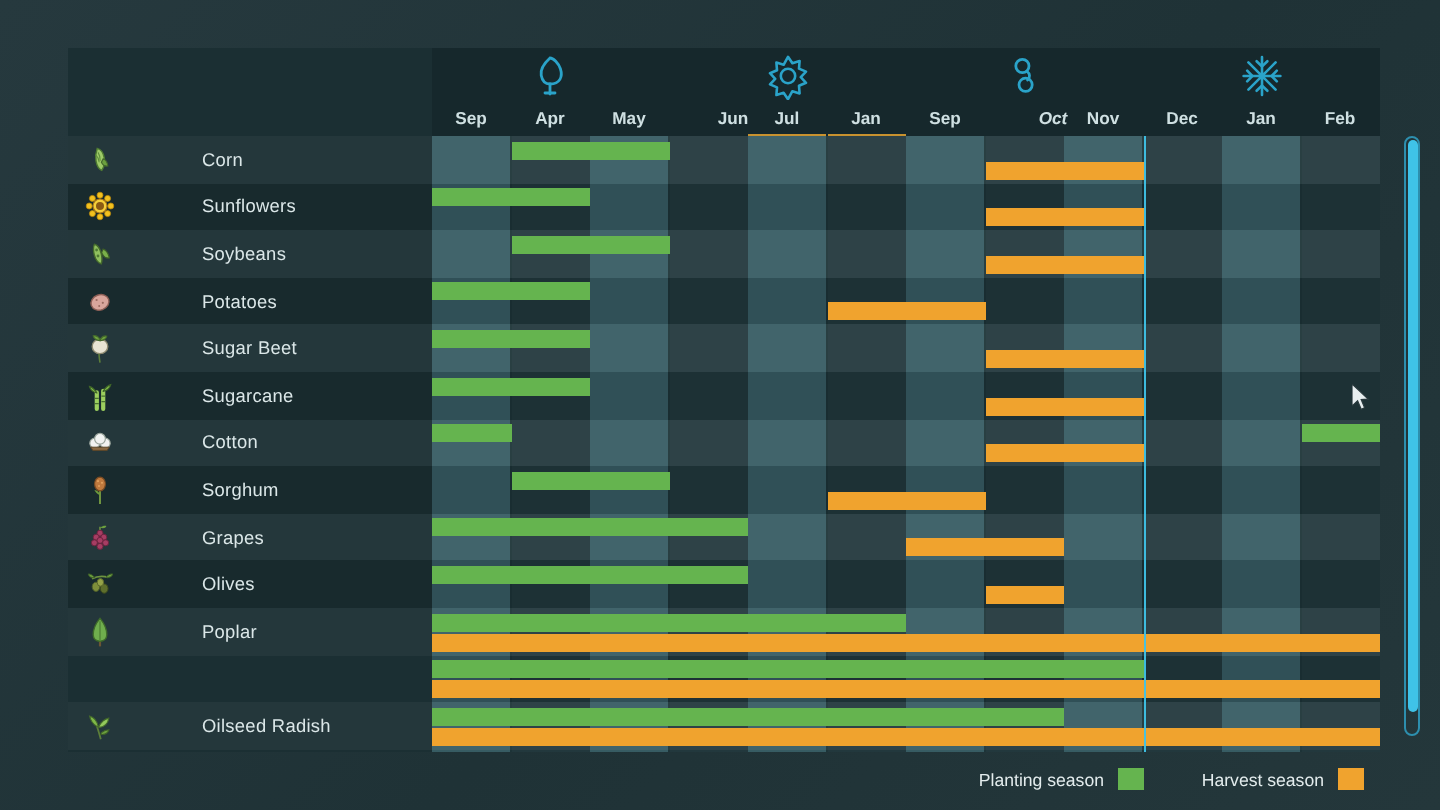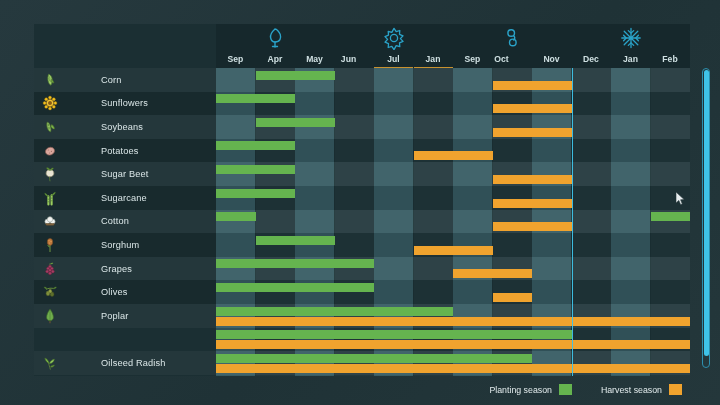--- a/index.html
+++ b/index.html
@@ -230,25 +230,25 @@
               <path d="M12 2.5v19M2.8 12h18.4M5.2 5.2l13.6 13.6M18.8 5.2L5.2 18.8"></path>
               <path d="M9.3 4.6L12 7.2l2.7-2.6M9.3 19.4L12 16.8l2.7 2.6"></path>
               <path d="M4.6 9.3L7.2 12l-2.6 2.7M19.4 9.3L16.8 12l2.6 2.7"></path>
             </svg>
           </div>
         </div>
       <div class="months" id="months">
           <div class="mon" style="left: 0px;">Sep</div>
           <div class="mon" style="left: 39.5px;">Apr</div>
           <div class="mon" style="left: 79px;">May</div>
-          <div class="mon" style="left: 113px;">Jun</div>
+          <div class="mon" style="left: 131px;">Jun</div>
           <div class="mon under-sum" style="left: 158px;">Jul</div>
           <div class="mon under-sum" style="left: 197.5px;">Jan</div>
           <div class="mon" style="left: 237px;">Sep</div>
-          <div class="mon" style="left: 266px;">Oct</div>
+          <div class="mon" style="left: 291px; font-style: italic;">Oct</div>
           <div class="mon" style="left: 316px;">Nov</div>
           <div class="mon" style="left: 355.5px;">Dec</div>
           <div class="mon" style="left: 395px;">Jan</div>
           <div class="mon" style="left: 434.5px;">Feb</div>
         </div>
     </div>
 
     <div class="body">
       <div class="labelcol" id="labelcol">
           <div class="lrow odd" style="top: 0px;">

